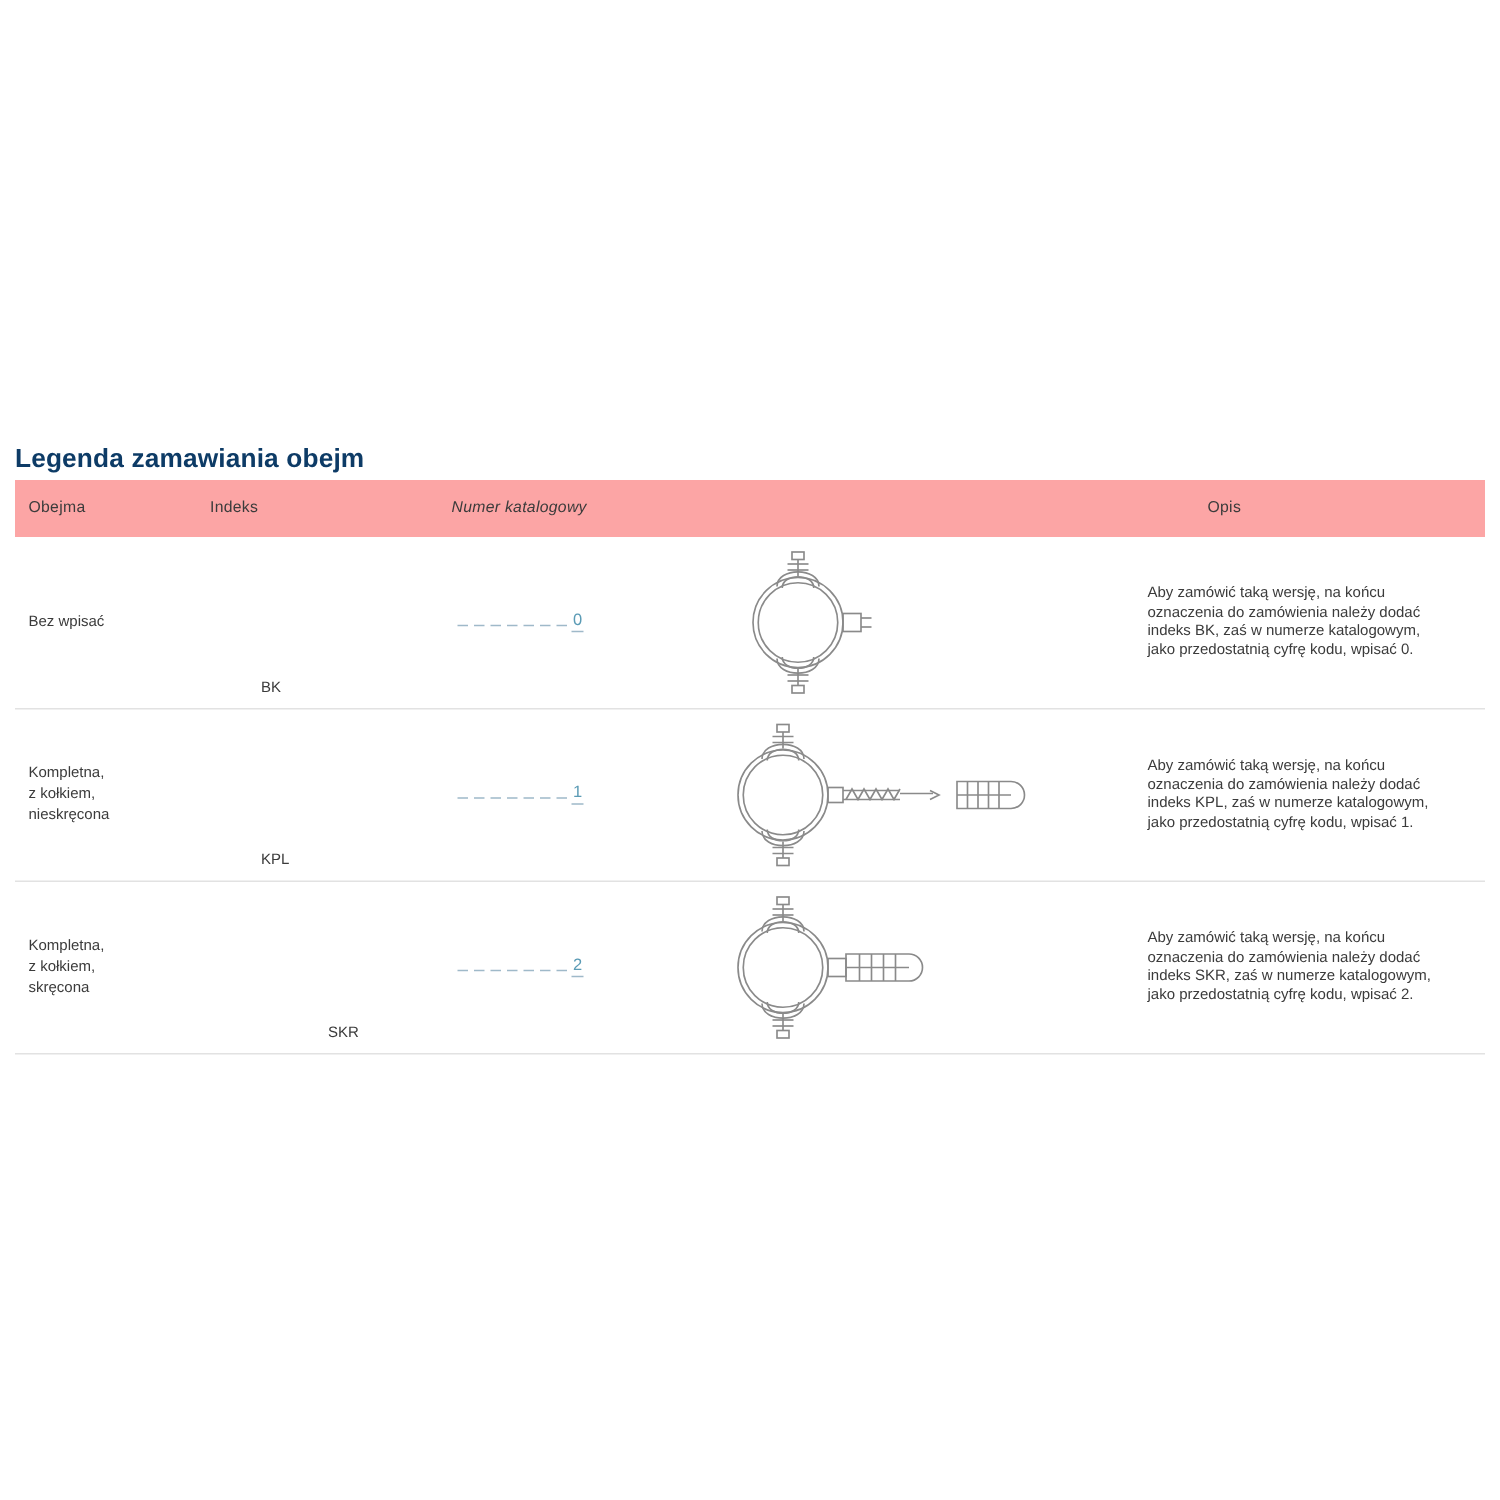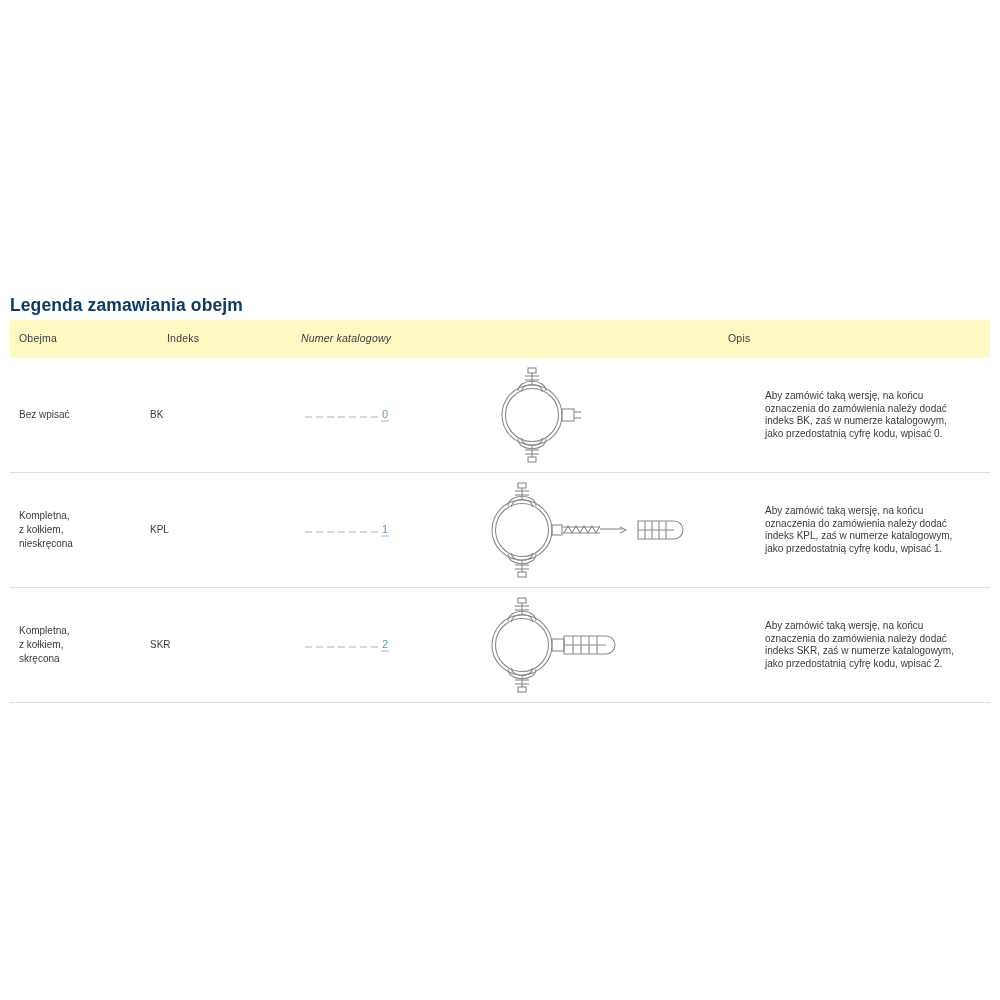--- a/index.html
+++ b/index.html
@@ -36,52 +36,52 @@
   }
 
   .table {
     position: absolute;
     left: 10px;
     top: 320px;
     width: 980px;
   }
 
   .thead {
-    background: #fef9c3;
+    background: #fca5a5;
     height: 38px;
     position: relative;
   }
 
   .th {
     position: absolute;
     top: 12px;
     font-size: 10.5px;
     color: #3b3b3b;
     letter-spacing: 0.2px;
   }
   .th.c0 { left: 9px; }
-  .th.c1 { left: 157px; }
+  .th.c1 { left: 130px; }
   .th.c2 { left: 291px; font-style: italic; }
-  .th.c3 { left: 718px; text-align: center; }
+  .th.c3 { left: 795px; text-align: center; }
 
   .row {
     position: relative;
     height: 114px;
     border-bottom: 1px solid #e2e2e2;
   }
   .row.last { border-bottom: 1px solid #e2e2e2; }
 
   .cell-text {
     position: absolute;
     font-size: 10px;
     line-height: 14px;
     color: #3b3b3b;
   }
   .c-obejma { left: 9px; width: 120px; }
-  .c-indeks { left: 140px; width: 110px; }
+  .c-indeks { left: 164px; width: 110px; margin-top: 44px; }
   .c-opis   { left: 755px; width: 200px; font-size: 10px; line-height: 12.5px; }
 
   
   .catnum {
     position: absolute;
     left: 295px;
     width: 120px;
     display: flex;
     align-items: flex-end;
     gap: 3px;
@@ -238,21 +238,21 @@
         </svg>
       </div>
 
       <div class="cell-text c-opis v-center" style="position:absolute;">Aby zamówić taką wersję, na końcu oznaczenia do zamówienia należy dodać indeks KPL, zaś w numerze katalogowym, jako przedostatnią cyfrę kodu, wpisać 1.</div>
     </div>
 
     <div class="row last">
       <div class="cell-text c-obejma v-center" style="position:absolute; white-space:pre-line;">Kompletna,
 z kołkiem,
 skręcona</div>
-      <div class="cell-text c-indeks v-center" style="position:absolute;">SKR</div>
+      <div class="cell-text c-indeks v-center" style="position:absolute;text-align:center;">SKR</div>
 
       <div class="catnum v-center">
         <span class="dashes">
           <i class="dash"></i>
             <i class="dash"></i>
             <i class="dash"></i>
             <i class="dash"></i>
             <i class="dash"></i>
             <i class="dash"></i>
             <i class="dash"></i>

